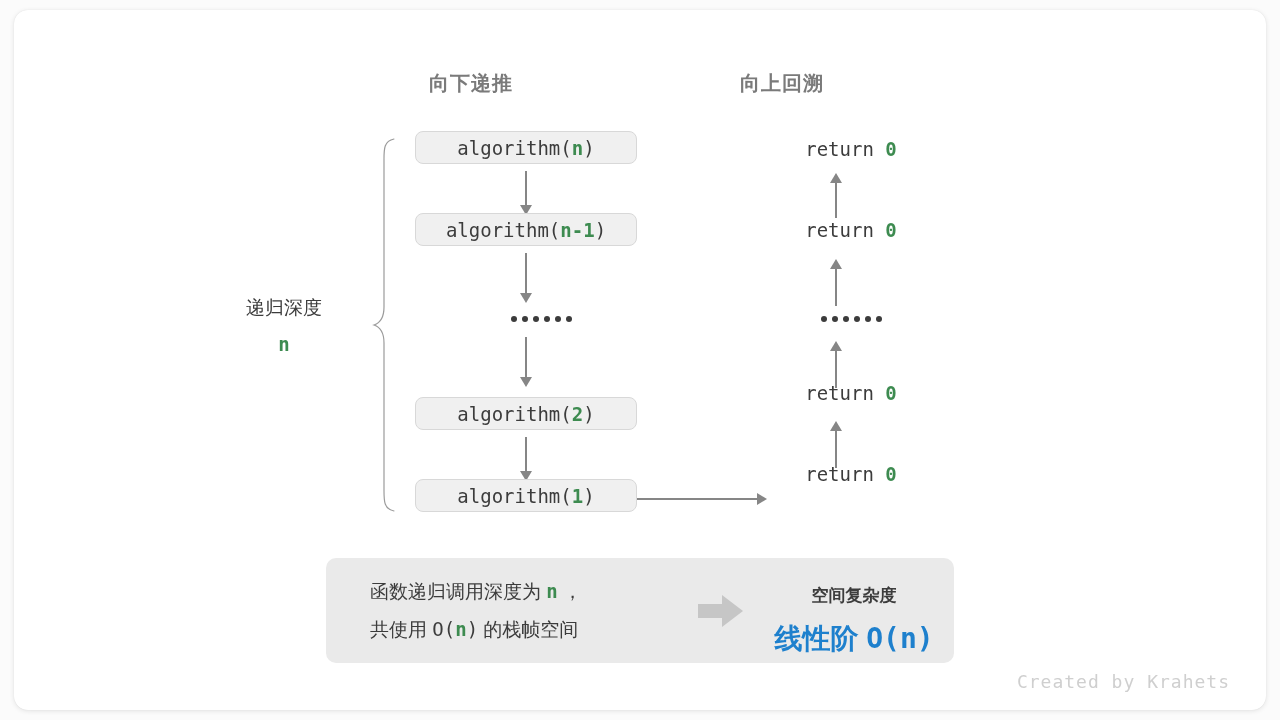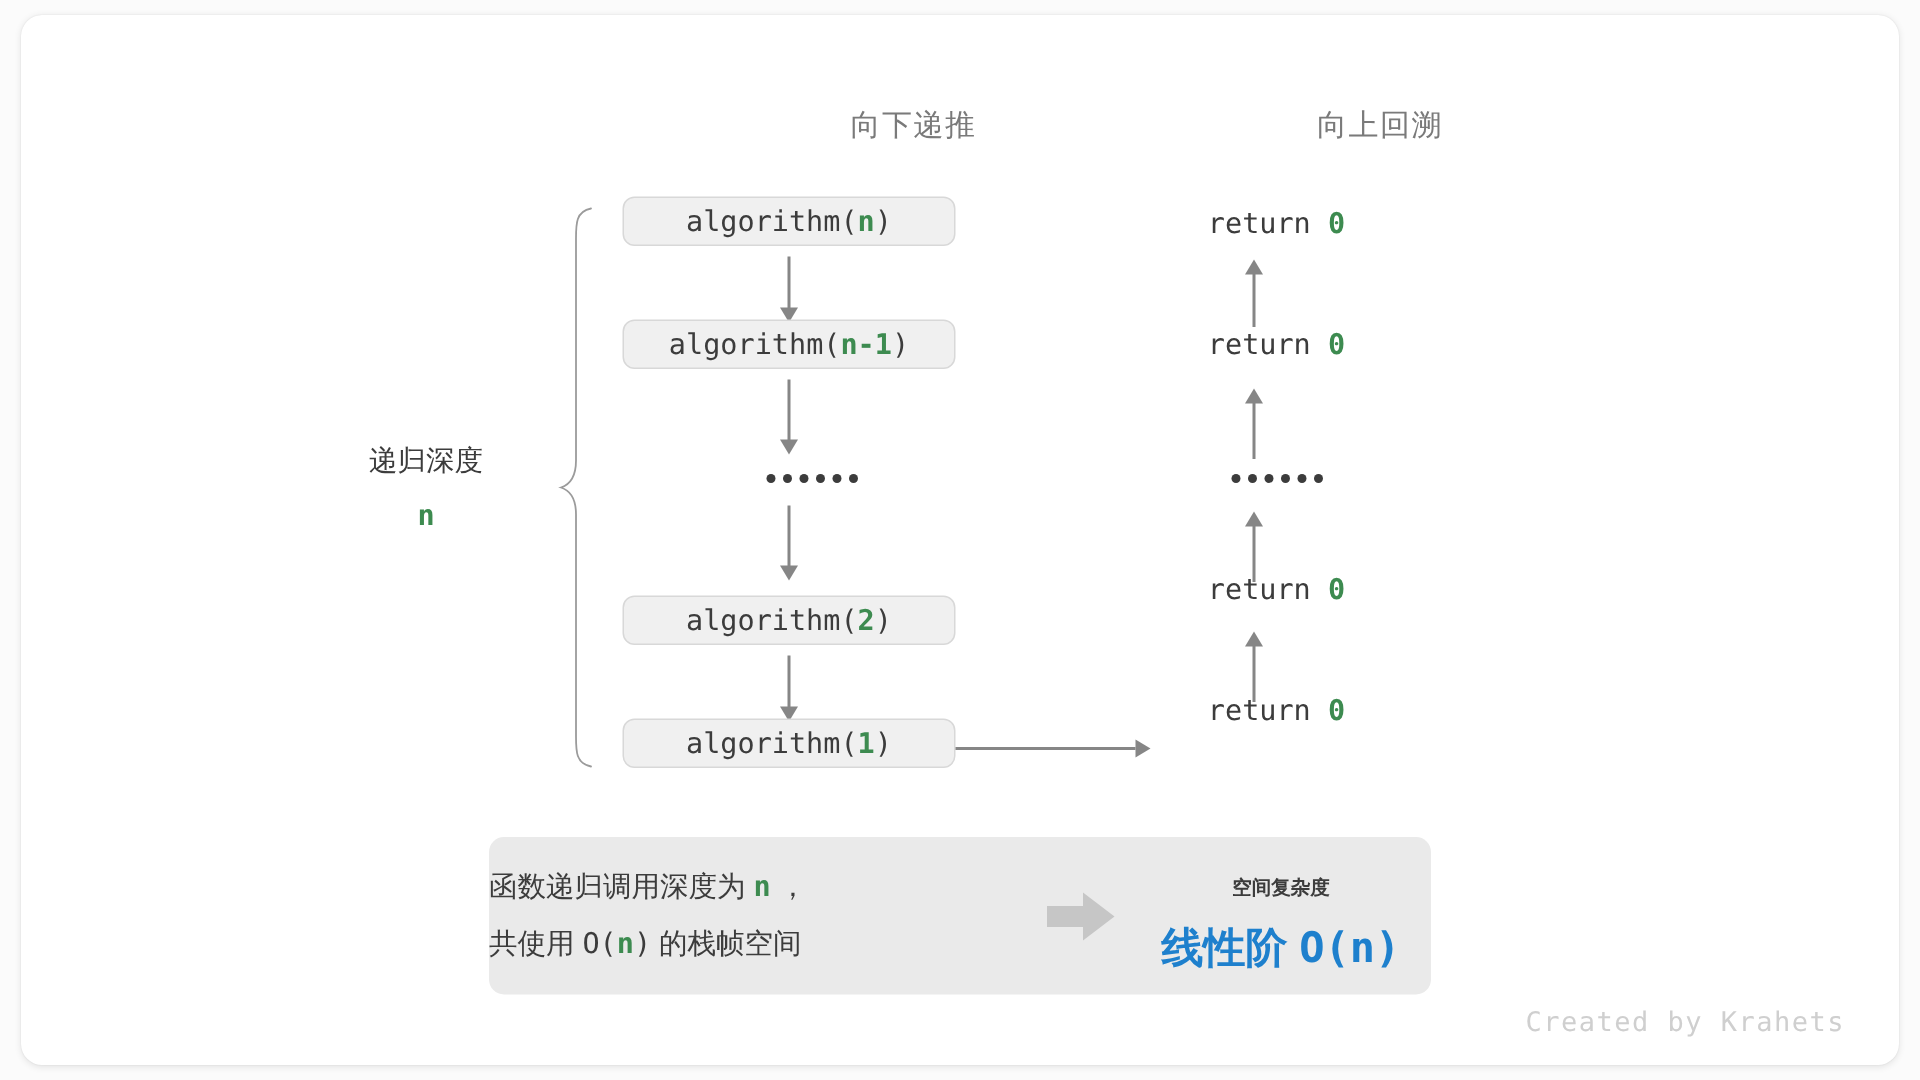--- a/index.html
+++ b/index.html
@@ -21,24 +21,24 @@
     height: 700px;
     background: #ffffff;
     border-radius: 14px;
     box-shadow: 0 1px 5px rgba(0,0,0,0.10), 0 0 1px rgba(0,0,0,0.10);
   }
   .abs { position: absolute; }
 
   
   .col-header {
     font-size: 20px;
-    font-weight: normal;
+    font-weight: bold;
     color: #7a7a7a;
     letter-spacing: 1px;
-    text-align: right;
+    text-align: left;
     white-space: nowrap;
   }
 
   
   .call-box {
     box-sizing: border-box;
     width: 222px;
     height: 33px;
     background: #f0f0f0;
     border: 1px solid #d8d8d8;
@@ -152,21 +152,21 @@
   .sum-left .mono {
     font-family: "DejaVu Sans Mono", monospace;
   }
   .sum-left .g {
     font-family: "DejaVu Sans Mono", monospace;
     color: #3d8b50;
     font-weight: bold;
   }
   .sum-right { text-align: center; white-space: nowrap; }
   .sum-right .title {
-    font-size: 13px;
+    font-size: 17px;
     font-weight: bold;
     color: #3c3c3c;
     line-height: 1.9;
   }
   .sum-right .value {
     font-size: 28px;
     font-weight: bold;
     color: #1e80cd;
     line-height: 1.9;
   }
@@ -290,21 +290,21 @@
   <div class="abs v-arrow-line" style="left:821px; top:420px; height:38px;"></div>
   <div class="abs arrow-head-up" style="left:816px; top:411px;"></div>
 
   <div class="abs ret" style="left:726px; top:453px; width:222px;">
     <span>return</span>
     <span class="val">0</span>
   </div>
 
   <div id="summary" class="abs" style="left:312px; top:548px; width:628px; height:105px;">
 
-    <div class="sum-left" style="">
+    <div class="sum-left" style="margin-left:44px;">
       <div>
         <span>函数递归调用深度为 </span><span class="g">n</span><span> ，</span>
       </div>
       <div>
         <span>共使用 </span><span class="mono">O(</span><span class="g">n</span><span class="mono">)</span><span> 的栈帧空间</span>
       </div>
     </div>
 
     <div class="abs fat-arrow" style="left:372px; top:36px;">
       <svg width="46" height="34" viewBox="0 0 46 34">

